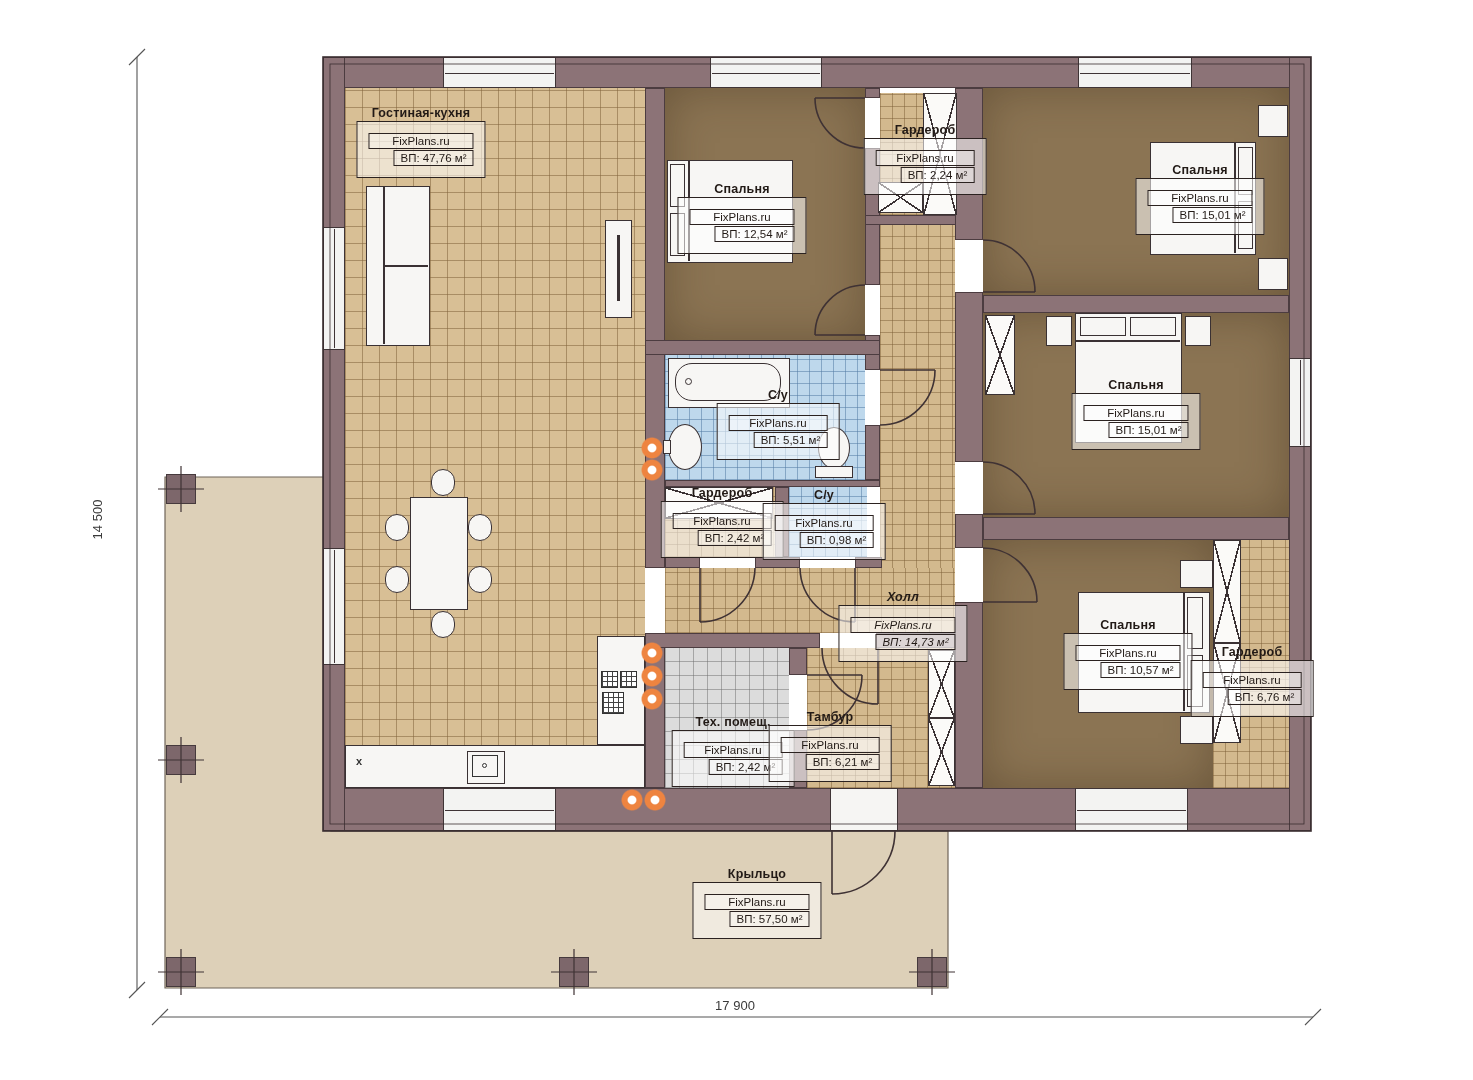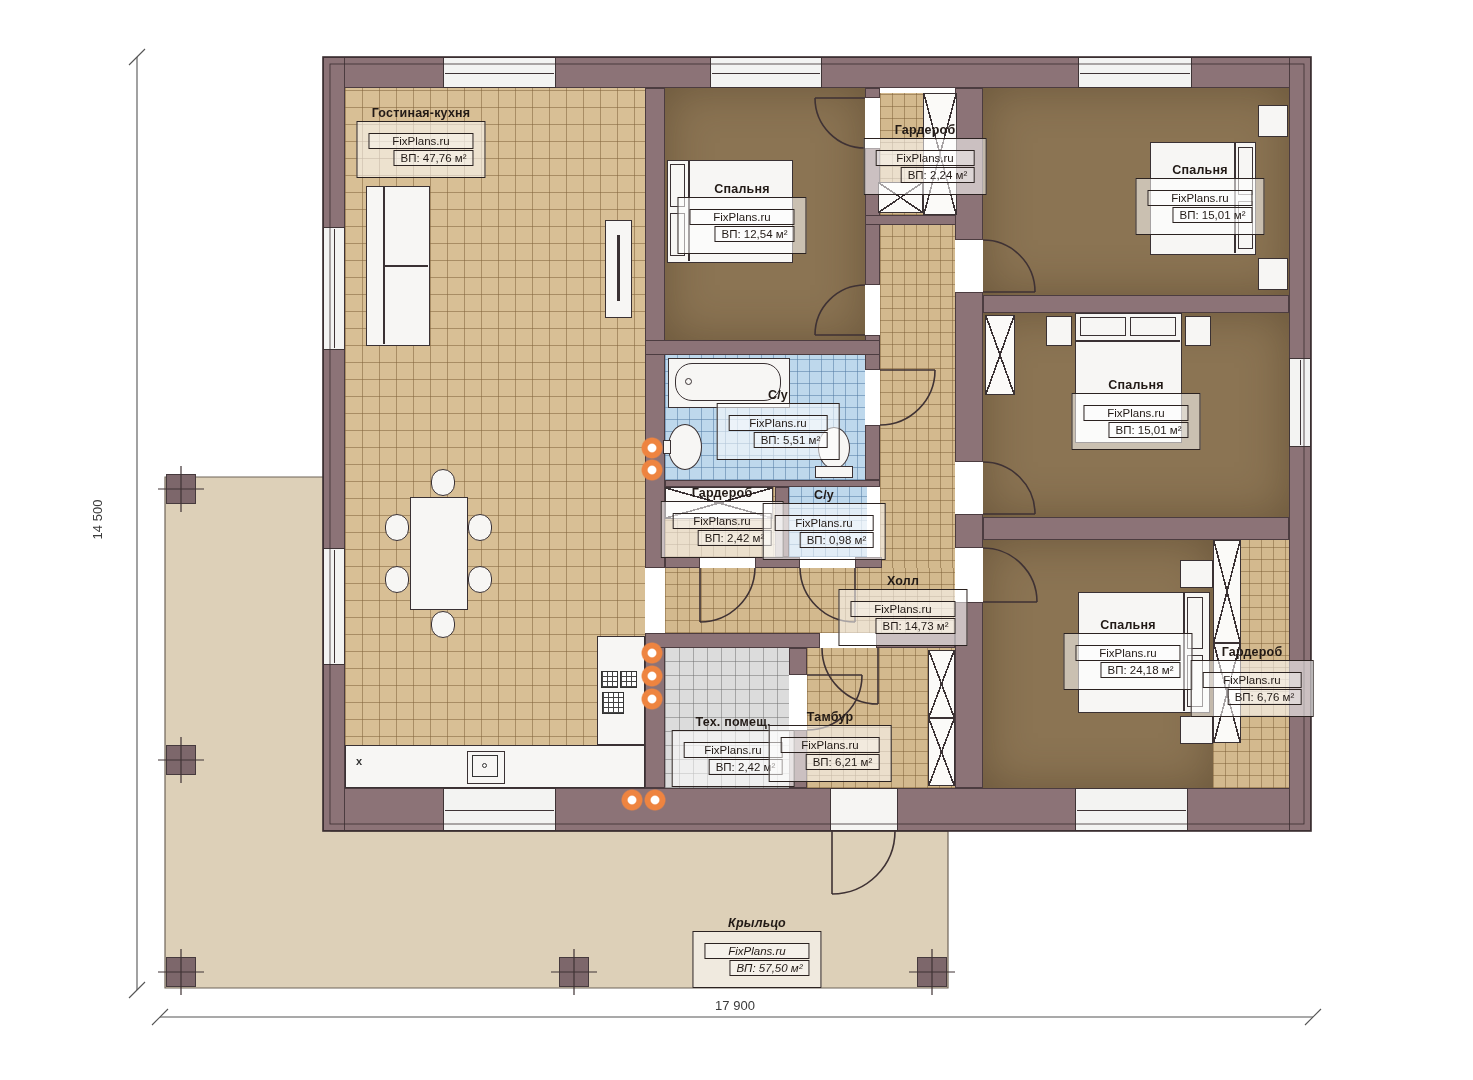--- a/index.html
+++ b/index.html
@@ -291,32 +291,32 @@
     <div class="row">ВП: 2,42 м²</div>
       </div>
   </div>
   <div class="rlabel" style="left:824px;top:488px;">
     <div class="name">С/у</div>
     <div class="box">
         <div class="row">FixPlans.ru</div>
     <div class="row">ВП: 0,98 м²</div>
       </div>
   </div>
-  <div class="rlabel" style="left:903px;top:574px;">
+  <div class="rlabel" style="left:903px;top:590px;font-style:italic;">
     <div class="name">Холл</div>
     <div class="box">
         <div class="row">FixPlans.ru</div>
     <div class="row">ВП: 14,73 м²</div>
       </div>
   </div>
   <div class="rlabel" style="left:1128px;top:618px;">
     <div class="name">Спальня</div>
     <div class="box">
         <div class="row">FixPlans.ru</div>
-    <div class="row">ВП: 24,18 м²</div>
+    <div class="row">ВП: 10,57 м²</div>
       </div>
   </div>
   <div class="rlabel" style="left:1252px;top:645px;">
     <div class="name">Гардероб</div>
     <div class="box">
         <div class="row">FixPlans.ru</div>
     <div class="row">ВП: 6,76 м²</div>
       </div>
   </div>
   <div class="rlabel" style="left:733px;top:715px;">
@@ -326,21 +326,21 @@
     <div class="row">ВП: 2,42 м²</div>
       </div>
   </div>
   <div class="rlabel" style="left:830px;top:710px;">
     <div class="name">Тамбур</div>
     <div class="box">
         <div class="row">FixPlans.ru</div>
     <div class="row">ВП: 6,21 м²</div>
       </div>
   </div>
-  <div class="rlabel" style="left:757px;top:916px;font-style:italic;">
+  <div class="rlabel" style="left:757px;top:867px;">
     <div class="name">Крыльцо</div>
     <div class="box">
         <div class="row">FixPlans.ru</div>
     <div class="row">ВП: 57,50 м²</div>
       </div>
   </div>
 
   <div class="dimtext" style="left:67px;top:512px;width:60px;text-align:center;transform:rotate(-90deg);">14 500</div>
   <div class="dimtext" style="left:700px;top:998px;width:70px;text-align:center;">17 900</div>
 

